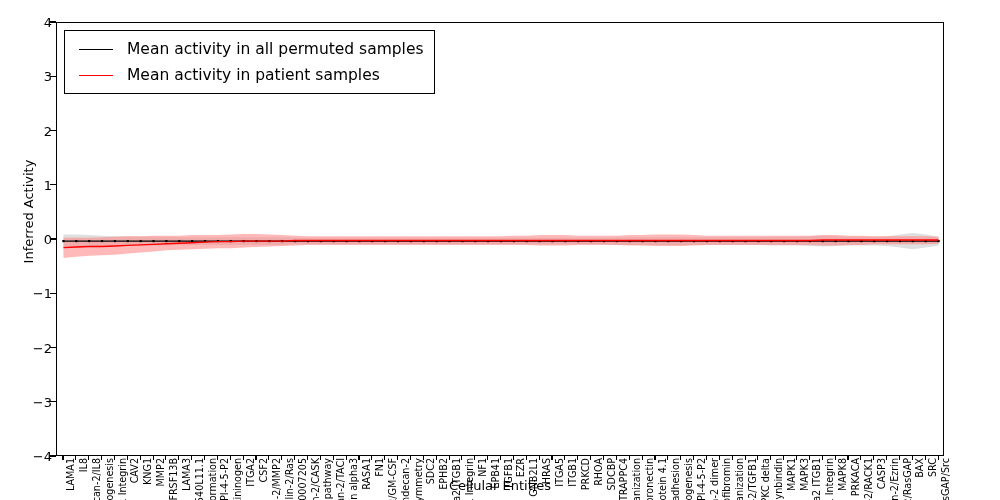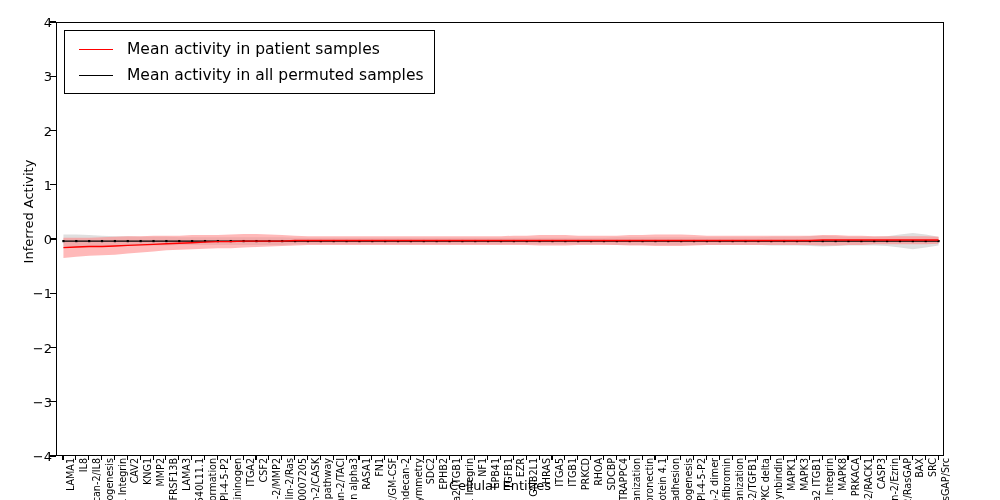--- a/index.html
+++ b/index.html
@@ -369,22 +369,22 @@
       <div class="xtick-label" style="left: 902.557px;">Syndecan-2/RasGAP</div>
       <div class="xtick-label" style="left: 915.426px;">BAX</div>
       <div class="xtick-label" style="left: 928.296px;">SRC</div>
       <div class="xtick-label" style="left: 941.165px;">Syndecan-2/RasGAP/Src</div>
     </div>
 
   <div id="xlabel">Cellular Entities</div>
 
   <div id="legend">
     <div class="legend-row">
+      <span class="legend-swatch" style="border-top-color:#000000"></span>
+      <span class="legend-text">Mean activity in all permuted samples</span>
+    </div>
+    <div class="legend-row">
       <span class="legend-swatch" style="border-top-color:#ff0000"></span>
       <span class="legend-text">Mean activity in patient samples</span>
     </div>
-    <div class="legend-row">
-      <span class="legend-swatch" style="border-top-color:#000000"></span>
-      <span class="legend-text">Mean activity in all permuted samples</span>
-    </div>
   </div>
 
 </div>
 
 </body></html>

